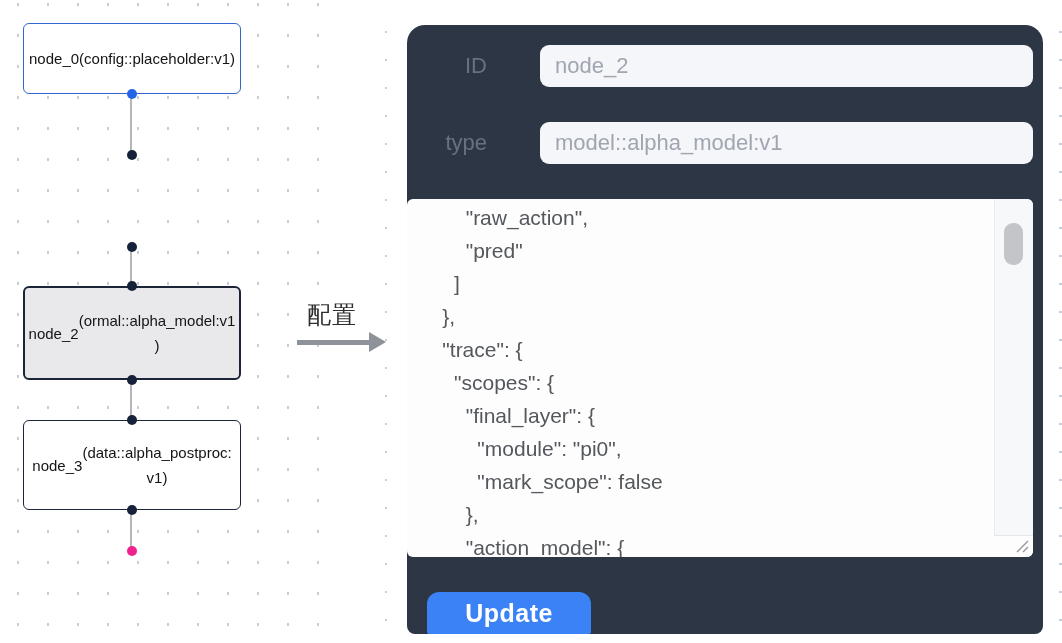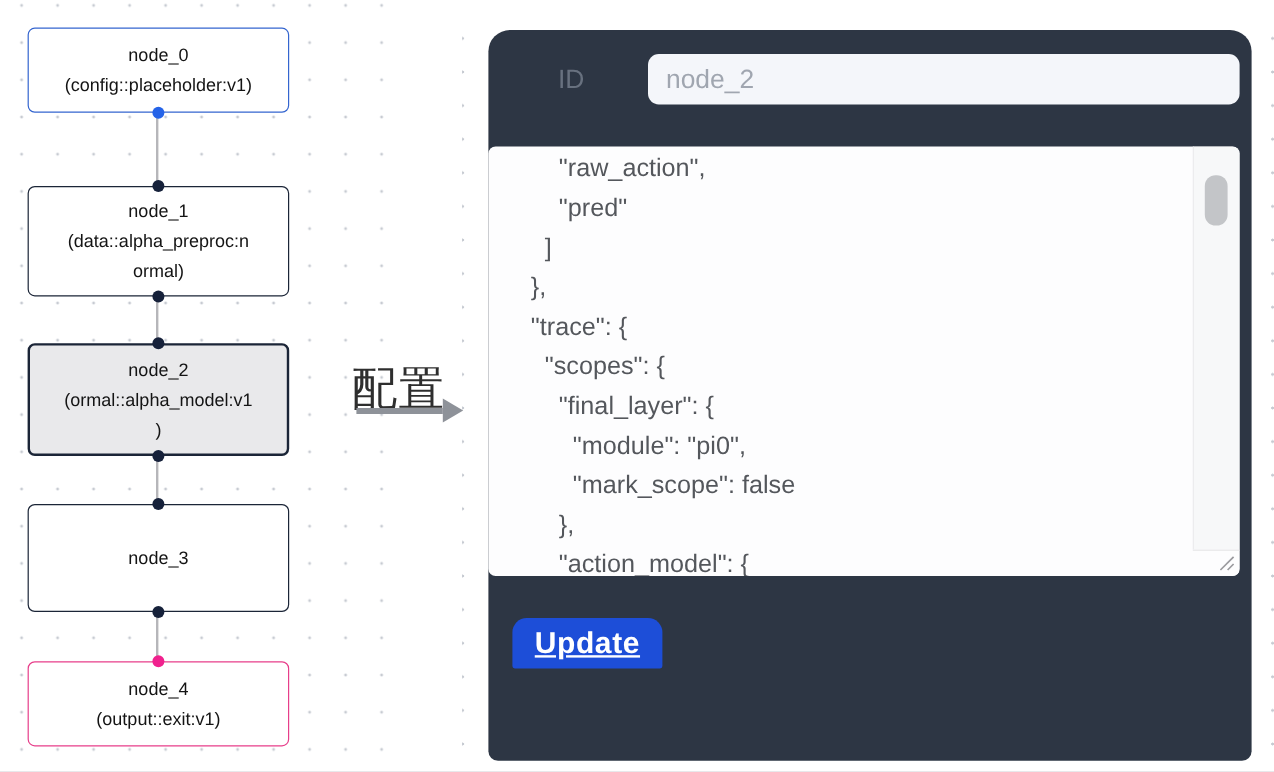--- a/index.html
+++ b/index.html
@@ -17,21 +17,21 @@
   }
   #panel-canvas {
     position:absolute; left:385px; top:0; width:677px; height:643px;
     background-size:27px 28px; background-position:14px 6px;margin-top:12px;
   }
 
   
   .node {
     position:absolute; left:23px; width:218px;
     background:#ffffff; border:1.6px solid #1b2537; border-radius:6px;
-    display:flex; flex-direction:column; justify-content:center; align-items:center;
+    display:flex; flex-direction:row; justify-content:center; align-items:center;
     text-align:center; color:#141414; font-size:15px; line-height:25px; font-weight:500;
     padding:0 12px;
   }
   .node .subtitle { white-space:pre-line; }
   #node0 { top:23px;  height:71px; border-color:#3465cf; }
   #node1 { top:155px; height:92px; }
   #node2 { top:286px; height:94px; background:#e9e9eb; border-width:2px; }
   #node3 { top:420px; height:90px; }
   #node4 { top:551px; height:71px; border-color:#e73e8a; }
 
@@ -41,21 +41,21 @@
   #edge23 { top:380px; height:40px; }
   #edge34 { top:510px; height:41px; }
 
   .handle { position:absolute; left:127px; width:10px; height:10px; border-radius:50%; background:#16213a; }
   .handle.blue { background:#2563e8; }
   .handle.pink { background:#f0218e; }
 
   
   #cfg-label {
     position:absolute; left:293px; top:299px; width:78px; text-align:center;
-    font-size:38px; color:#2e2e2e; letter-spacing:1px;
+    font-size:24px; color:#2e2e2e; letter-spacing:1px;
   }
   #arrow-shaft { position:absolute; left:297px; top:340px; width:72px; height:5px; background:#8e9299; }
   #arrow-head  { position:absolute; left:369px; top:332px; width:0; height:0;
     border-left:17px solid #8e9299; border-top:10px solid transparent; border-bottom:10px solid transparent; }
 
   
   #config-panel {
     position:absolute; left:22px; top:13px; width:636px; height:609px;
     background:#2d3644; border-radius:18px 18px 8px 8px;
   }
@@ -88,58 +88,51 @@
   .scroll-thumb {
     position:absolute; top:24px; right:10px; width:19px; height:42px;
     border-radius:9px; background:#c3c5c8;
   }
   .scroll-corner {
     position:absolute; right:0; bottom:0; width:39px; height:22px;
     background:#fdfdfe; border-top:1px solid #e6e6e8;
   }
   .resize-grip { position:absolute; right:3px; bottom:3px; width:16px; height:16px; }
   #update-btn {
-    display:block; margin:35px 0 0 20px; width:125px; height:42px;
-    border:none; border-radius:12px 12px 2px 2px; background:#1d4ed8;
+    display:block; margin:35px 0 0 20px; width:164px; height:42px;
+    border:none; border-radius:12px 12px 2px 2px; background:#3b82f6;
     color:#ffffff; font-size:25px; font-weight:700; letter-spacing:0.5px;
-    font-family:"Liberation Sans", sans-serif; text-align:center; cursor:pointer;text-decoration:underline;
+    font-family:"Liberation Sans", sans-serif; text-align:center; cursor:pointer;
   }
 </style>
 </head>
 <body>
 
 <div id="stage">
 
   <div id="flow-canvas" class="dotted">
 
     <div class="edge" id="edge01"></div>
     <div class="edge" id="edge12"></div>
     <div class="edge" id="edge23"></div>
     <div class="edge" id="edge34"></div>
 
     <div class="node" id="node0">
       <div class="title">node_0</div>
       <div class="subtitle">(config::placeholder:v1)</div>
     </div>
-    <div class="node" id="node1">
-      <div class="title">node_1</div>
-      <div class="subtitle">(data::alpha_preproc:n
-ormal)</div>
-    </div>
     <div class="node" id="node2">
       <div class="title">node_2</div>
       <div class="subtitle">(ormal::alpha_model:v1
 )</div>
     </div>
     <div class="node" id="node3">
       <div class="title">node_3</div>
-    </div>
-    <div class="node" id="node4">
-      <div class="title">node_4</div>
-      <div class="subtitle">(output::exit:v1)</div>
+      <div class="subtitle">(data::alpha_postproc:
+v1)</div>
     </div>
 
     <div class="handle blue" style="top:89px"></div>
     <div class="handle" style="top:150px"></div>
     <div class="handle" style="top:242px"></div>
     <div class="handle" style="top:281px"></div>
     <div class="handle" style="top:375px"></div>
     <div class="handle" style="top:415px"></div>
     <div class="handle" style="top:505px"></div>
     <div class="handle pink" style="top:546px"></div>
@@ -150,20 +143,24 @@
   <div id="arrow-head"></div>
 
   <div id="panel-canvas" class="dotted">
     <div id="config-panel">
 
       <div class="frow first">
         <div class="flabel">ID</div>
         <input class="finput" type="text" readonly="" value="node_2" style="">
       </div>
 
+      <div class="frow">
+        <div class="flabel">type</div>
+        <input class="finput" type="text" readonly="" value="model::alpha_model:v1" style="">
+      </div>
 
       <div class="frow cfg">
         <div class="config-box">
           <pre class="config-text">        "raw_action",
         "pred"
       ]
     },
     "trace": {
       "scopes": {
         "final_layer": {

